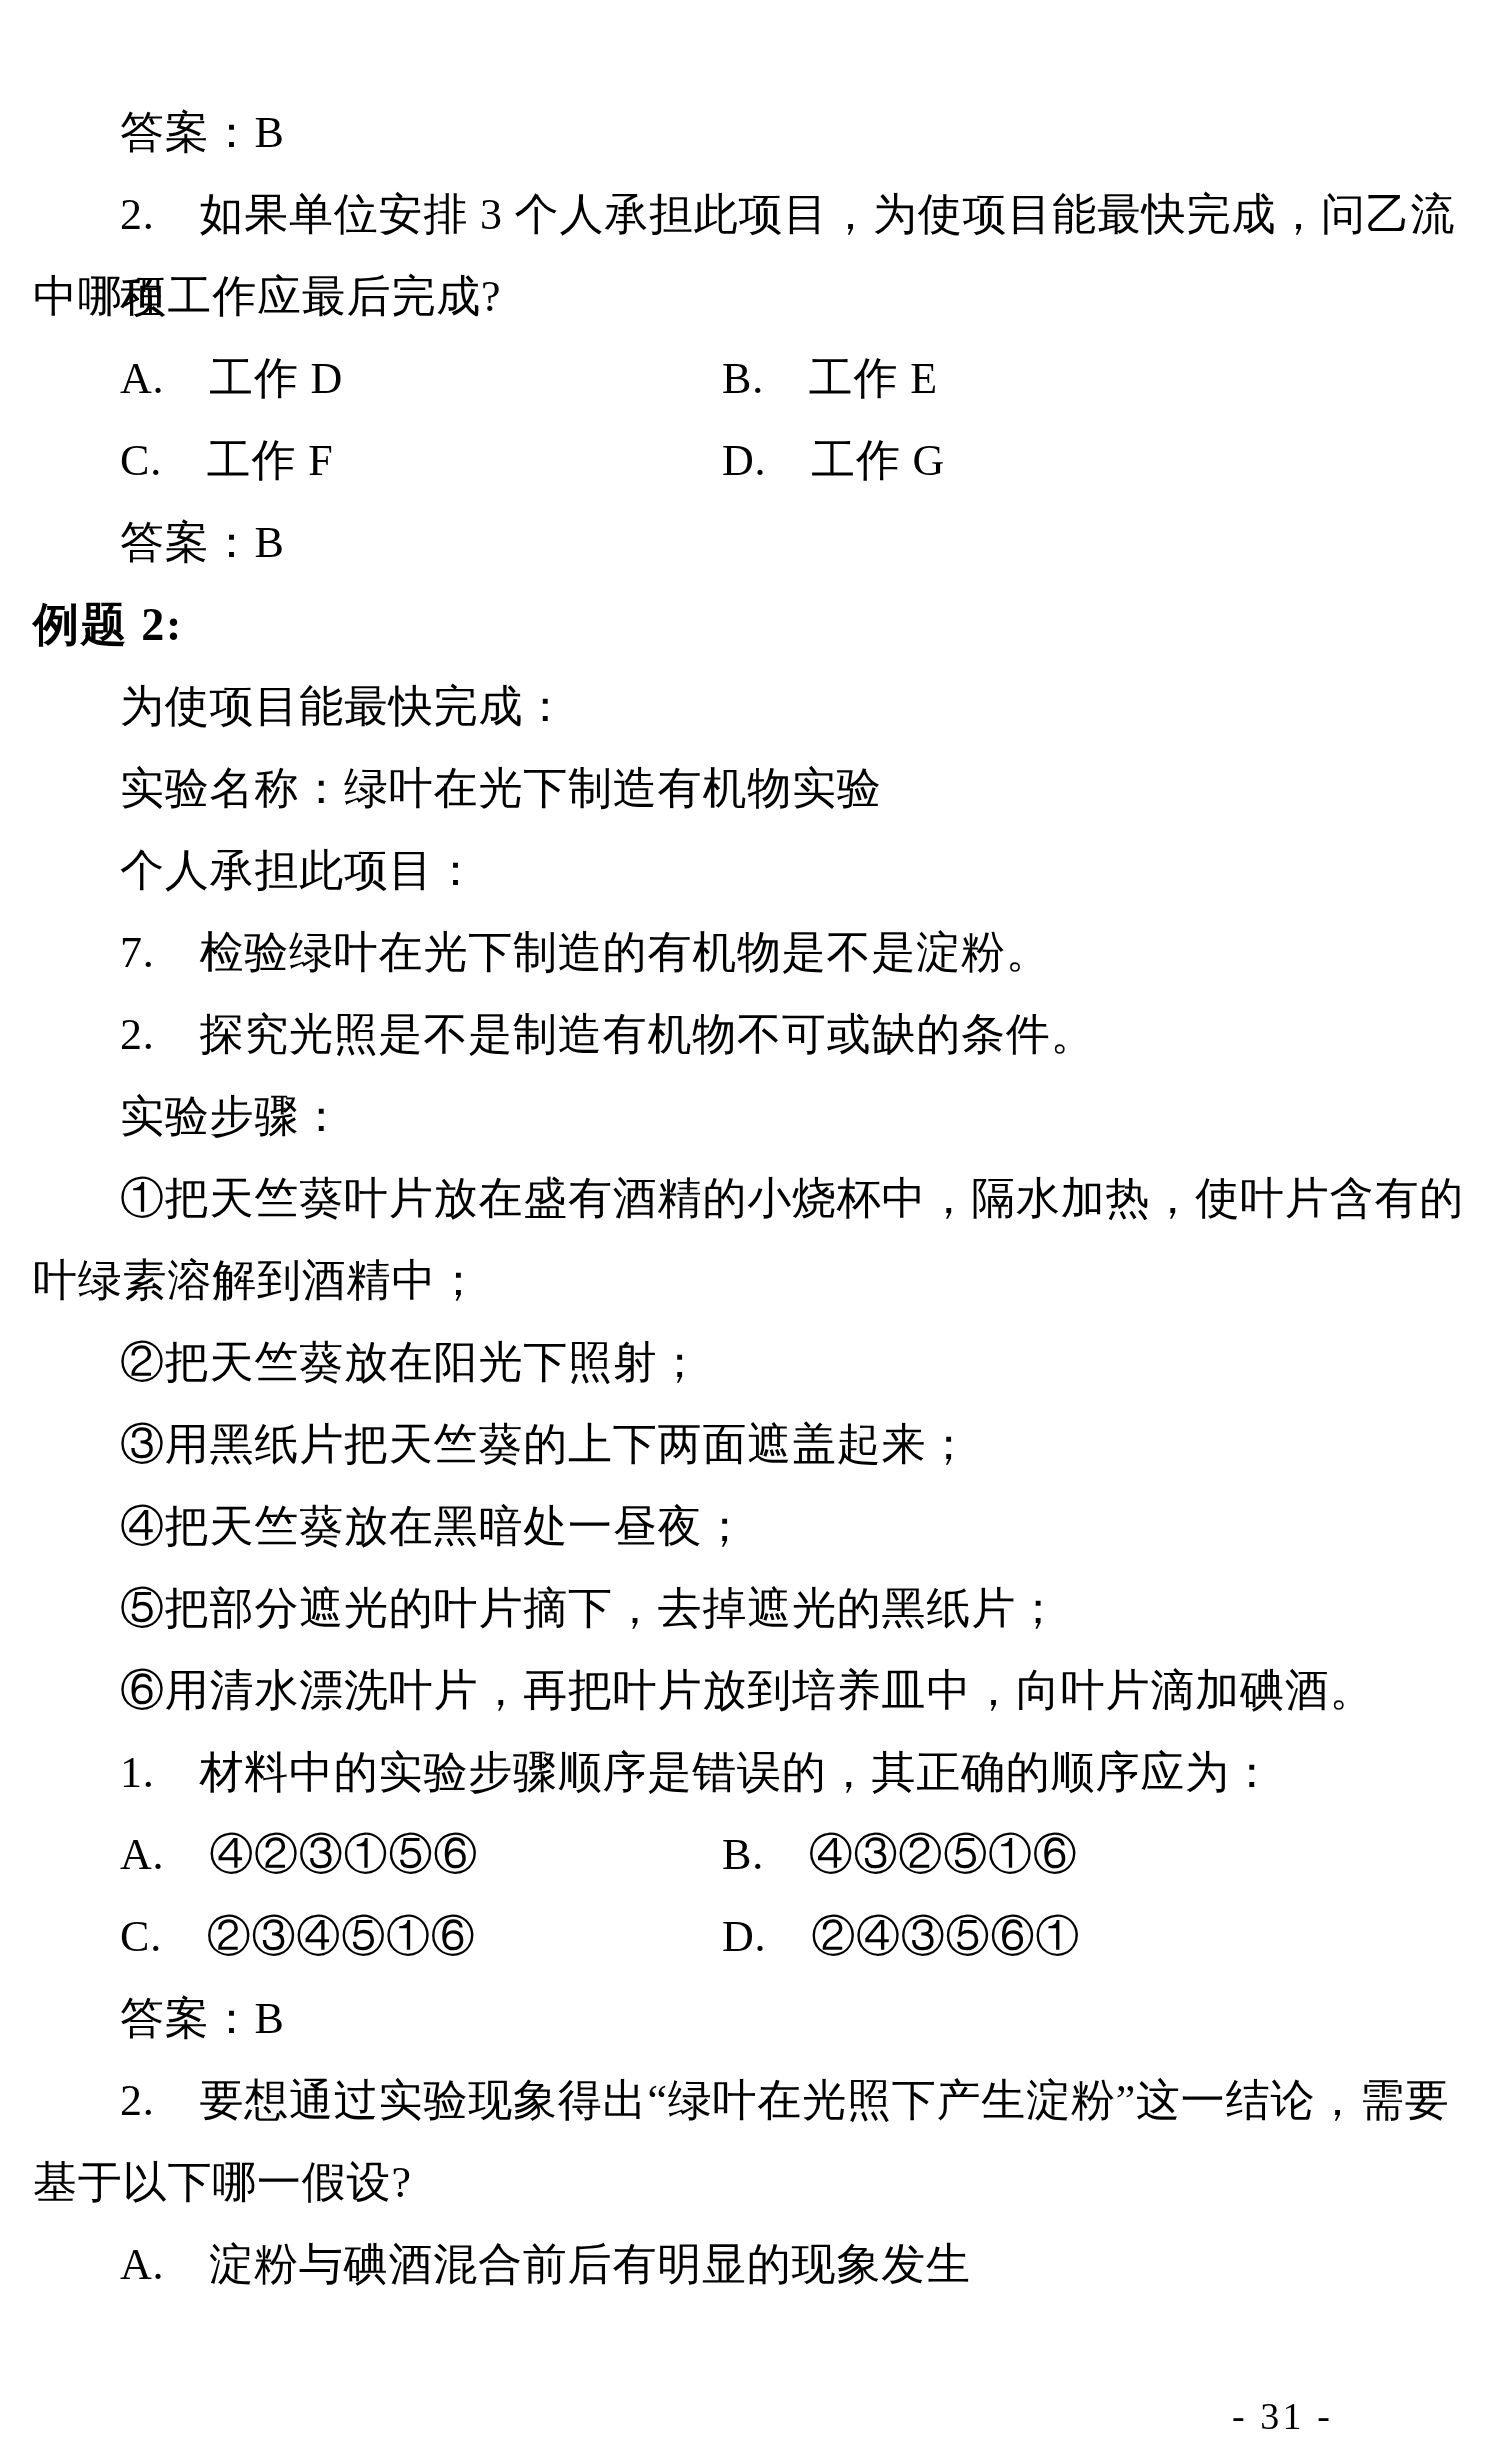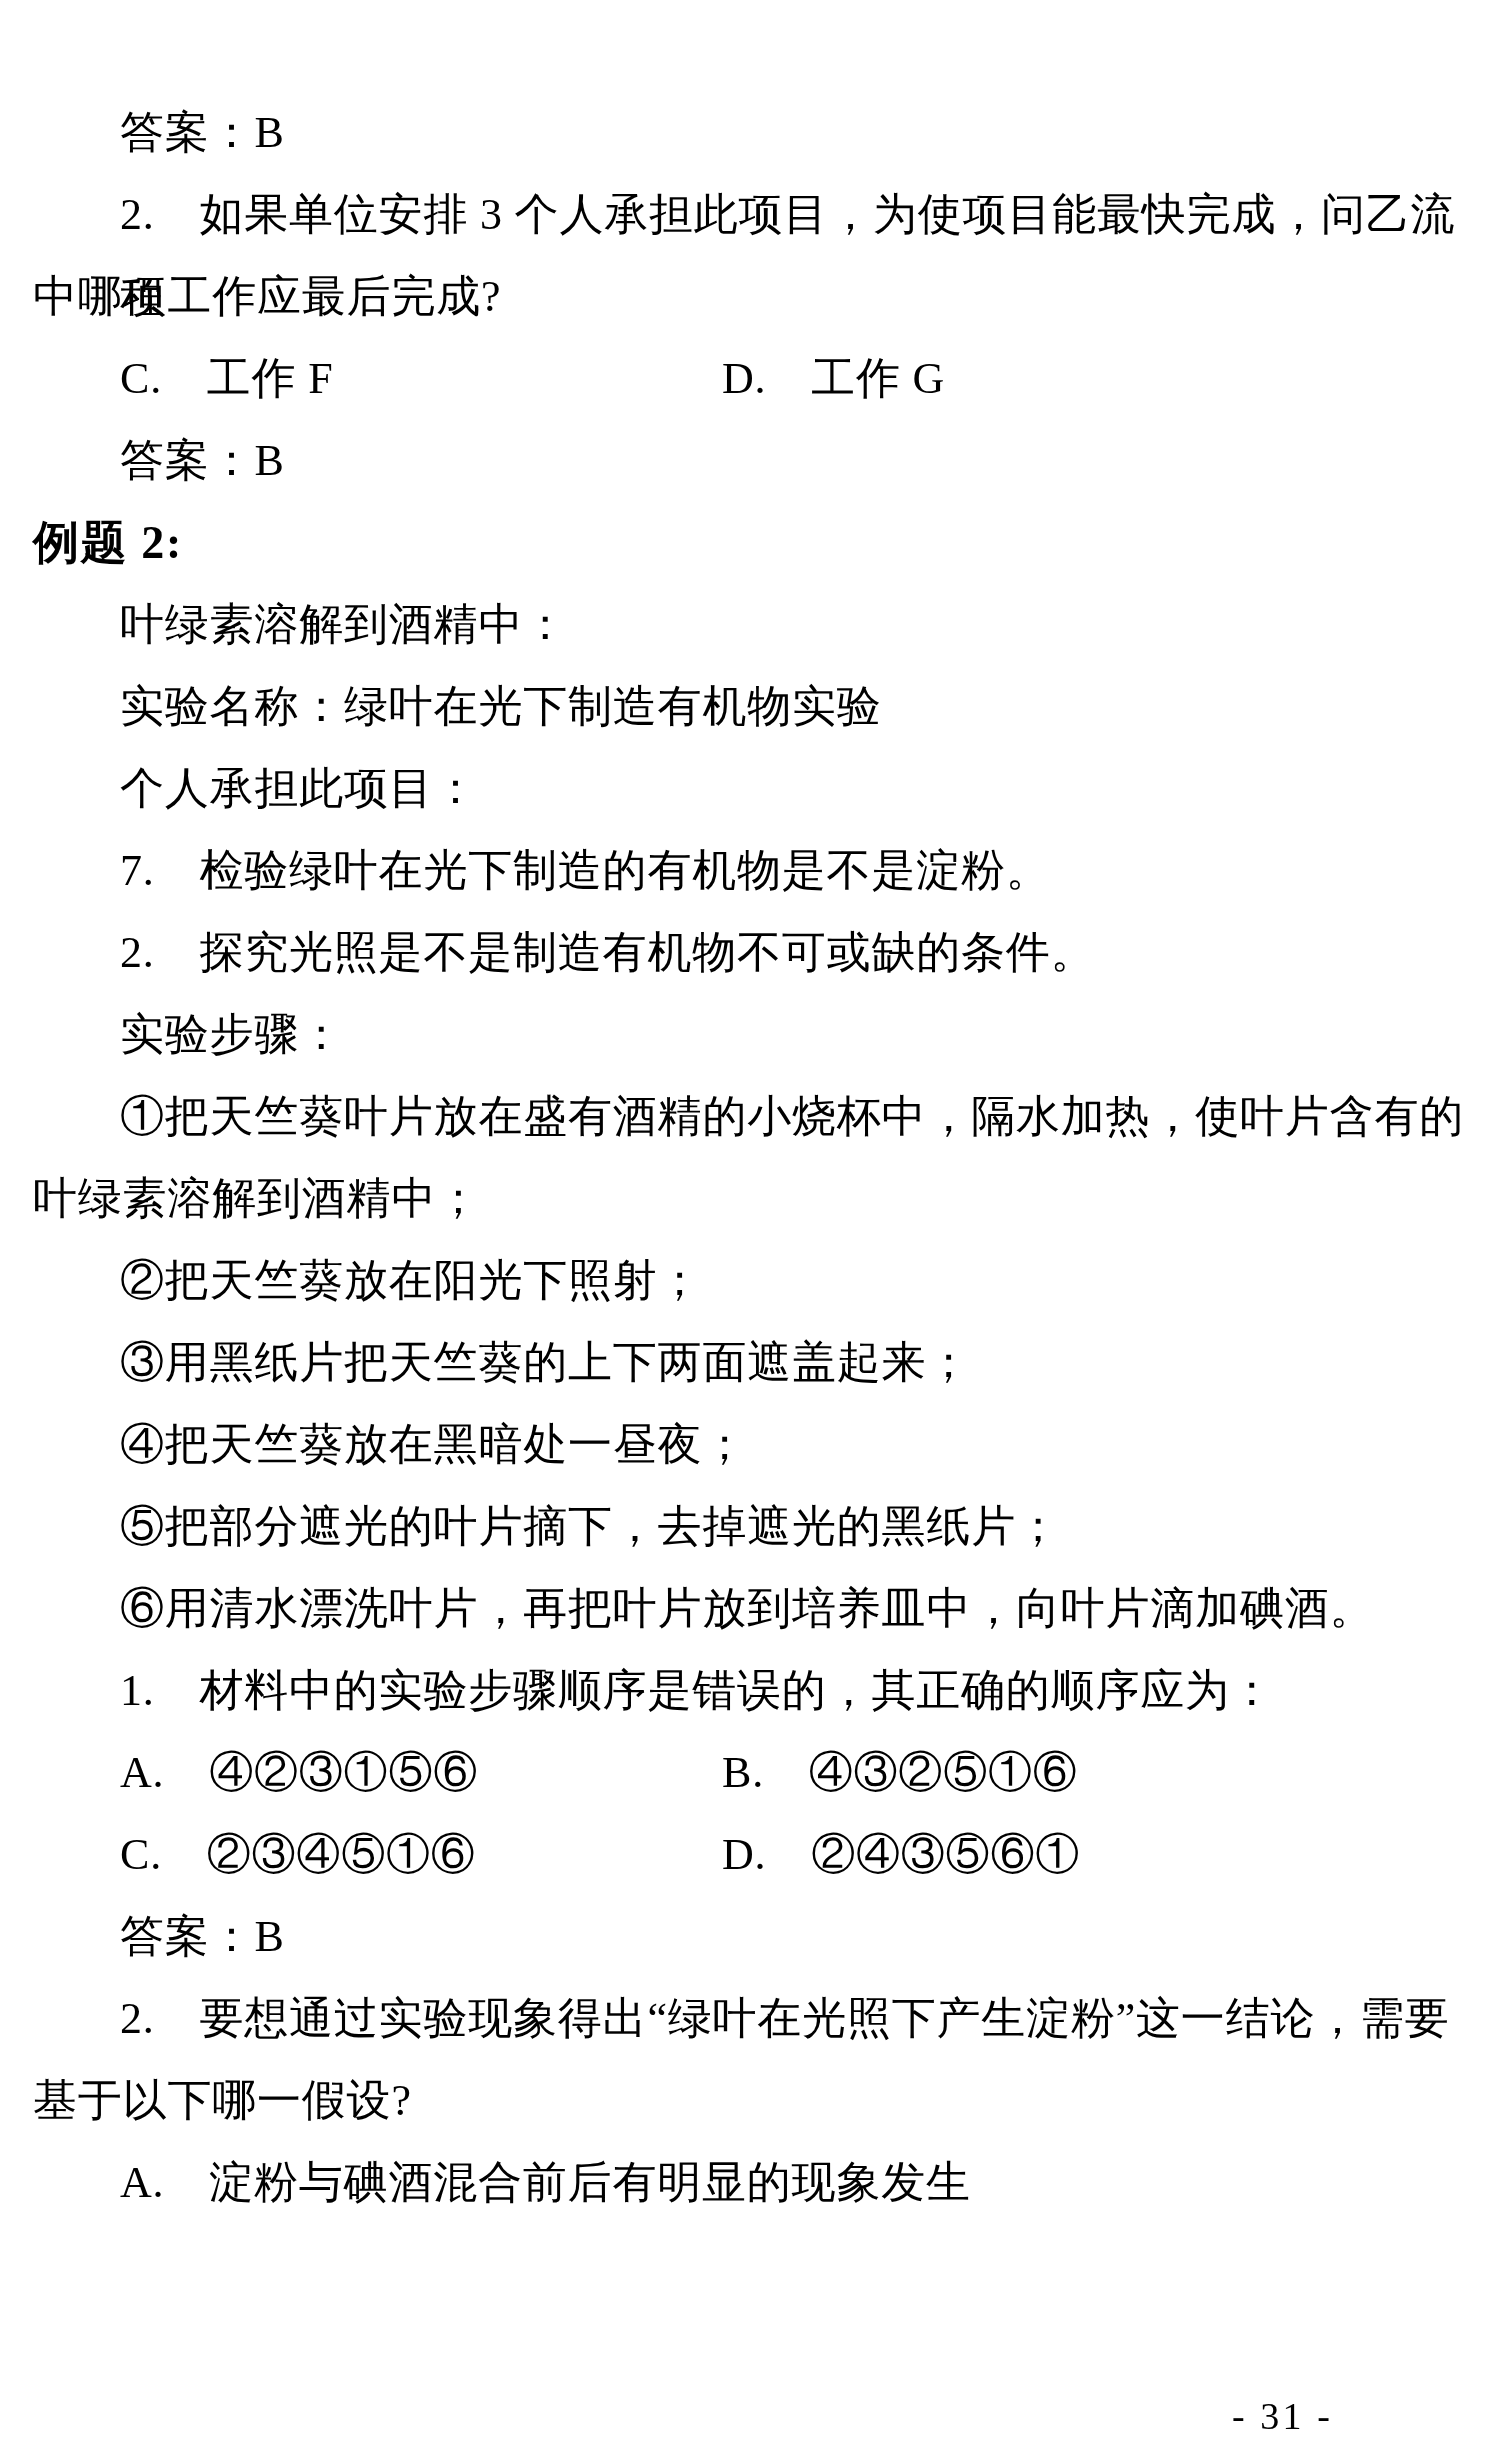--- a/index.html
+++ b/index.html
@@ -63,27 +63,28 @@
 <body>
 
 <div class="page">
   <div class="content">
 
     <div class="line indent">答案：B</div>
 
     <div class="line indent">2.　如果单位安排 3 个人承担此项目，为使项目能最快完成，问乙流程</div>
     <div class="line flush">中哪项工作应最后完成?</div>
 
+    <div class="line indent"><span class="opt-first">A.　工作 D</span><span class="opt-second">B.　工作 E</span></div>
     <div class="line indent"><span class="opt-first">C.　工作 F</span><span class="opt-second">D.　工作 G</span></div>
 
     <div class="line indent">答案：B</div>
 
     <div class="line flush heading">例题 2:</div>
 
-    <div class="line indent">叶绿素溶解到酒精中：</div>
+    <div class="line indent">为使项目能最快完成：</div>
     <div class="line indent">实验名称：绿叶在光下制造有机物实验</div>
     <div class="line indent">个人承担此项目：</div>
     <div class="line indent">7.　检验绿叶在光下制造的有机物是不是淀粉。</div>
     <div class="line indent">2.　探究光照是不是制造有机物不可或缺的条件。</div>
     <div class="line indent">实验步骤：</div>
 
     <div class="line indent">①把天竺葵叶片放在盛有酒精的小烧杯中，隔水加热，使叶片含有的</div>
     <div class="line flush">叶绿素溶解到酒精中；</div>
     <div class="line indent">②把天竺葵放在阳光下照射；</div>
     <div class="line indent">③用黑纸片把天竺葵的上下两面遮盖起来；</div>

